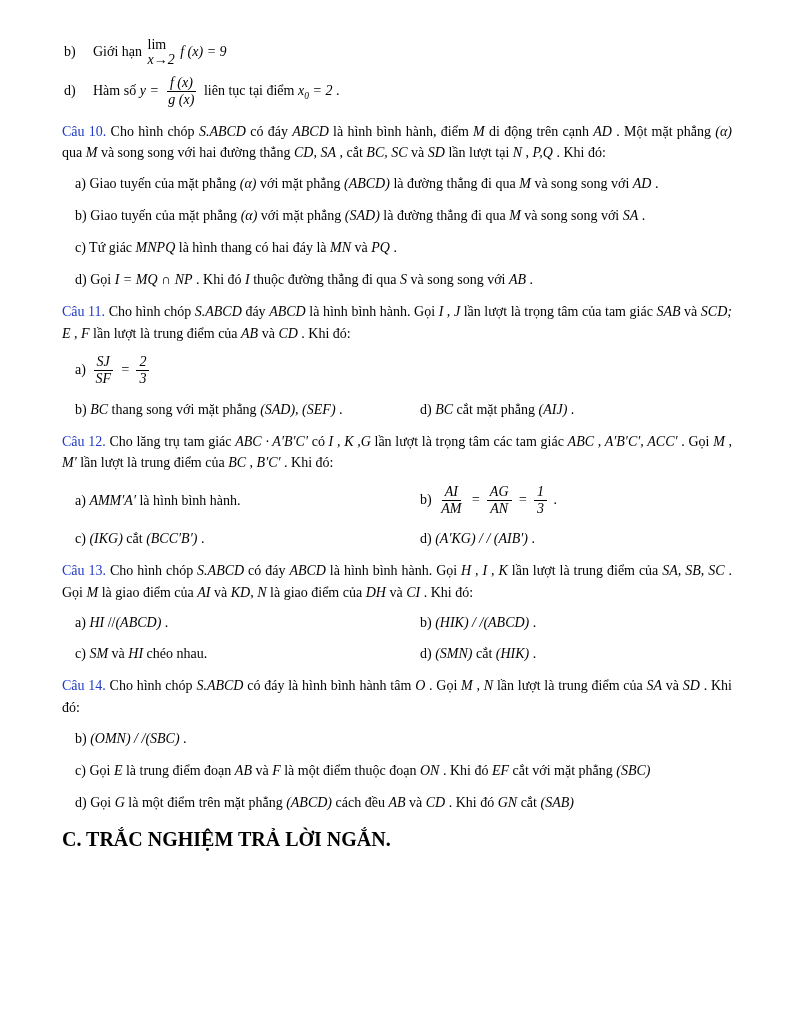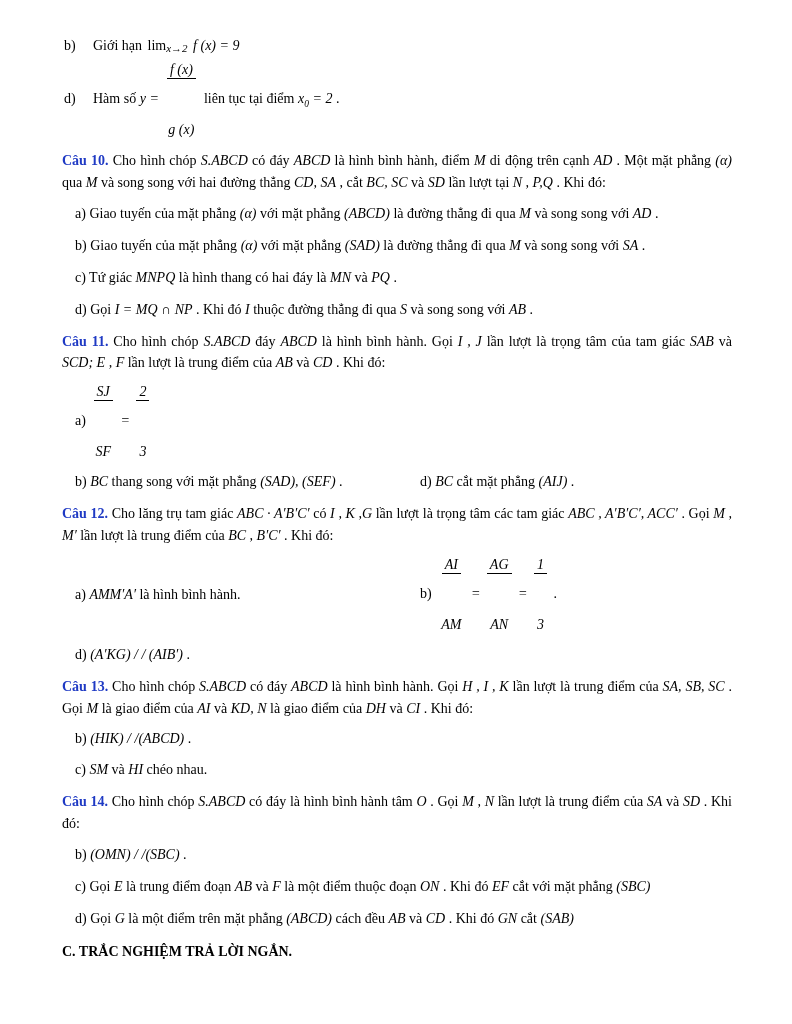--- a/index.html
+++ b/index.html
@@ -8,33 +8,33 @@
     font-family:"Liberation Serif", serif;font-size:14px;color:#000;
   }
   .page{padding:38px 60px 0 62px;}
   .block{position:relative;}
   .item{margin:0 0 7px 2px;}
   .item-label{display:inline-block;width:29px;}
   .para{margin:11px 0 9px 0;line-height:1.55;text-align:justify;}
   .sub{margin:0 0 11px 0;padding-left:13px;line-height:1.5;}
   .two-col{display:grid;grid-template-columns:345px 1fr;align-items:center;
            padding-left:13px;margin:0 0 10px 0;line-height:1.5;}
-  .heading{margin:15px 0 0 0;font-weight:bold;font-size:14px;}
+  .heading{margin:15px 0 0 0;font-weight:bold;font-size:20px;}
   .seg-m, .seg-m sub{font-style:italic;}
-  .seg-bb{color:var(--blue,#1f3ac4);font-weight:bold;}
+  .seg-bb{color:var(--blue,#1f3ac4);font-weight:normal;}
   .seg-b{font-weight:bold;}
   sub{font-size:9.5px;}
   .frac{display:inline-flex;flex-direction:column;align-items:center;
         vertical-align:middle;margin:1px 3px;line-height:1.15;font-style:italic;}
   .frac .num{padding:0 3px;border-bottom:1px solid #000;}
-  .frac .den{padding:0 3px;margin-top:43px;}
-  .lim{display:inline-flex;flex-direction:row;align-items:flex-end;
+  .frac .den{padding:0 3px;}
+  .lim{display:inline-flex;flex-direction:column;align-items:flex-start;
        vertical-align:middle;line-height:1.05;margin:0 2px;}
   .lim-word{font-style:normal;}
-  .lim-sub{font-size:11px;font-style:italic;}
+  .lim-sub{font-size:14px;font-style:italic;}
 </style>
 </head>
 <body>
 
 <div class="page" id="doc">
     <div class="block item"><span class="item-label">b)</span><span class="seg seg-t"><span>Giới hạn </span></span><span class="lim">
         <span class="lim-word">lim</span>
         <span class="lim-sub">x→2</span>
       </span><span class="seg seg-m"><span> f (x) = 9</span></span></div>
     <div class="block item"><span class="item-label">d)</span><span class="seg seg-t"><span>Hàm số </span></span><span class="seg seg-m"><span>y = </span></span><span class="frac">
@@ -68,27 +68,30 @@
           <span class="den">AM</span>
         </span><span class="seg seg-m"><span> = </span></span><span class="frac">
           <span class="num">AG</span>
           <span class="den">AN</span>
         </span><span class="seg seg-m"><span> = </span></span><span class="frac">
           <span class="num">1</span>
           <span class="den">3</span>
         </span><span class="seg seg-t"><span> .</span></span></div>
     </div>
     <div class="block two-col">
+      <div class="col"><span class="seg seg-t"><span>c) </span></span><span class="seg seg-m"><span>(IKG)</span></span><span class="seg seg-t"><span> cắt </span></span><span class="seg seg-m"><span>(BCC′B′)</span></span><span class="seg seg-t"><span> .</span></span></div>
       <div class="col"><span class="seg seg-t"><span>d) </span></span><span class="seg seg-m"><span>(A′KG) / / (AIB′)</span></span><span class="seg seg-t"><span> .</span></span></div>
     </div>
     <div class="block para"><span class="seg seg-bb"><span>Câu 13.</span></span><span class="seg seg-t"><span> Cho hình chóp </span></span><span class="seg seg-m"><span>S.ABCD</span></span><span class="seg seg-t"><span> có đáy </span></span><span class="seg seg-m"><span>ABCD</span></span><span class="seg seg-t"><span> là hình bình hành. Gọi </span></span><span class="seg seg-m"><span>H , I , K</span></span><span class="seg seg-t"><span> lần lượt là trung điểm của </span></span><span class="seg seg-m"><span>SA, SB, SC</span></span><span class="seg seg-t"><span> . Gọi </span></span><span class="seg seg-m"><span>M</span></span><span class="seg seg-t"><span> là giao điểm của </span></span><span class="seg seg-m"><span>AI</span></span><span class="seg seg-t"><span> và </span></span><span class="seg seg-m"><span>KD, N</span></span><span class="seg seg-t"><span> là giao điểm của </span></span><span class="seg seg-m"><span>DH</span></span><span class="seg seg-t"><span> và </span></span><span class="seg seg-m"><span>CI</span></span><span class="seg seg-t"><span> . Khi đó:</span></span></div>
     <div class="block two-col">
+      <div class="col"><span class="seg seg-t"><span>a) </span></span><span class="seg seg-m"><span>HI</span></span><span class="seg seg-t"><span> //</span></span><span class="seg seg-m"><span>(ABCD)</span></span><span class="seg seg-t"><span> .</span></span></div>
       <div class="col"><span class="seg seg-t"><span>b) </span></span><span class="seg seg-m"><span>(HIK) / /(ABCD)</span></span><span class="seg seg-t"><span> .</span></span></div>
     </div>
     <div class="block two-col">
       <div class="col"><span class="seg seg-t"><span>c) </span></span><span class="seg seg-m"><span>SM</span></span><span class="seg seg-t"><span> và </span></span><span class="seg seg-m"><span>HI</span></span><span class="seg seg-t"><span> chéo nhau.</span></span></div>
+      <div class="col"><span class="seg seg-t"><span>d) </span></span><span class="seg seg-m"><span>(SMN)</span></span><span class="seg seg-t"><span> cắt </span></span><span class="seg seg-m"><span>(HIK)</span></span><span class="seg seg-t"><span> .</span></span></div>
     </div>
     <div class="block para"><span class="seg seg-bb"><span>Câu 14.</span></span><span class="seg seg-t"><span> Cho hình chóp </span></span><span class="seg seg-m"><span>S.ABCD</span></span><span class="seg seg-t"><span> có đáy là hình bình hành tâm </span></span><span class="seg seg-m"><span>O</span></span><span class="seg seg-t"><span> . Gọi </span></span><span class="seg seg-m"><span>M , N</span></span><span class="seg seg-t"><span> lần lượt là trung điểm của </span></span><span class="seg seg-m"><span>SA</span></span><span class="seg seg-t"><span> và </span></span><span class="seg seg-m"><span>SD</span></span><span class="seg seg-t"><span> . Khi đó:</span></span></div>
     <div class="block sub"><span class="seg seg-t"><span>b) </span></span><span class="seg seg-m"><span>(OMN) / /(SBC)</span></span><span class="seg seg-t"><span> .</span></span></div>
     <div class="block sub"><span class="seg seg-t"><span>c) Gọi </span></span><span class="seg seg-m"><span>E</span></span><span class="seg seg-t"><span> là trung điểm đoạn </span></span><span class="seg seg-m"><span>AB</span></span><span class="seg seg-t"><span> và </span></span><span class="seg seg-m"><span>F</span></span><span class="seg seg-t"><span> là một điểm thuộc đoạn </span></span><span class="seg seg-m"><span>ON</span></span><span class="seg seg-t"><span> . Khi đó </span></span><span class="seg seg-m"><span>EF</span></span><span class="seg seg-t"><span> cắt với mặt phẳng </span></span><span class="seg seg-m"><span>(SBC)</span></span></div>
     <div class="block sub"><span class="seg seg-t"><span>d) Gọi </span></span><span class="seg seg-m"><span>G</span></span><span class="seg seg-t"><span> là một điểm trên mặt phẳng </span></span><span class="seg seg-m"><span>(ABCD)</span></span><span class="seg seg-t"><span> cách đều </span></span><span class="seg seg-m"><span>AB</span></span><span class="seg seg-t"><span> và </span></span><span class="seg seg-m"><span>CD</span></span><span class="seg seg-t"><span> . Khi đó </span></span><span class="seg seg-m"><span>GN</span></span><span class="seg seg-t"><span> cắt </span></span><span class="seg seg-m"><span>(SAB)</span></span></div>
     <div class="block heading"><span class="seg seg-b"><span>C. TRẮC NGHIỆM TRẢ LỜI NGẮN.</span></span></div>
   </div>
 
 </body></html>

